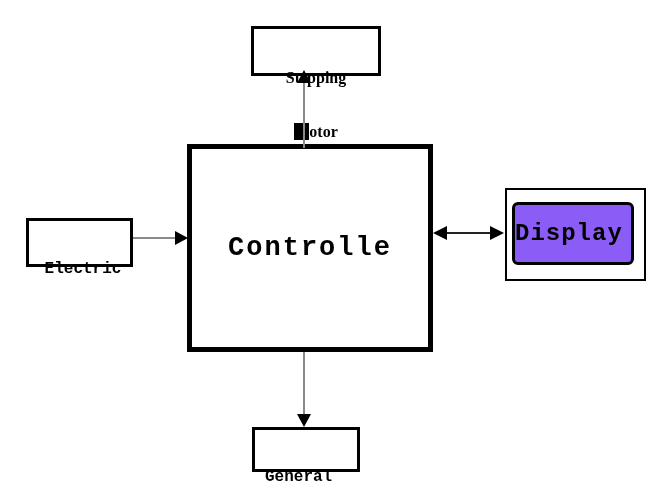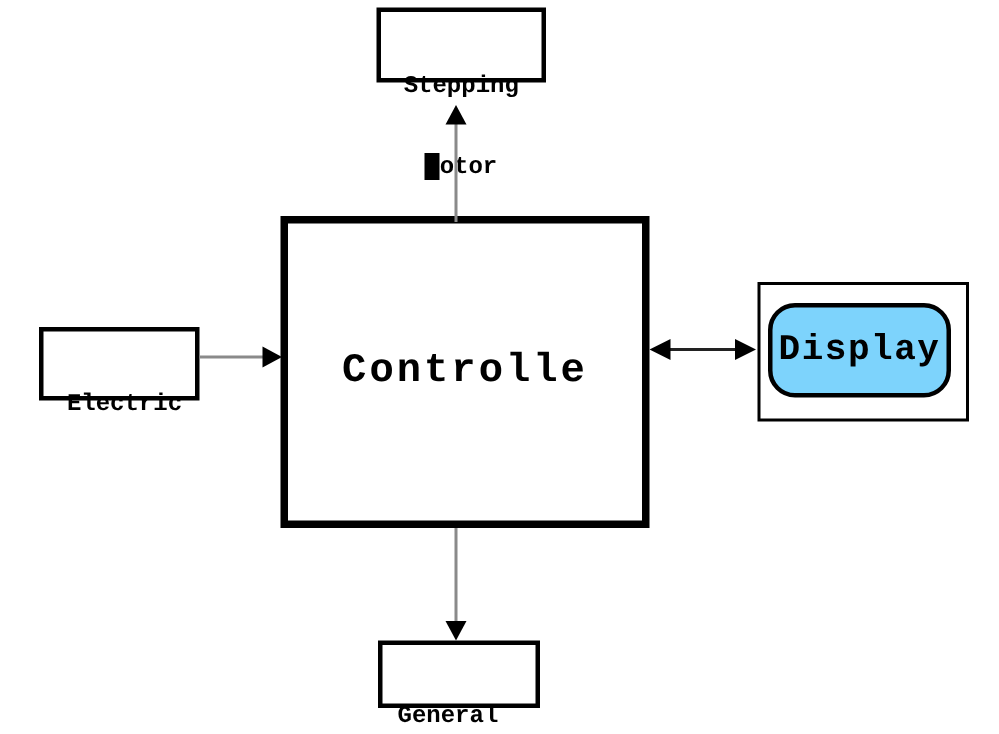--- a/index.html
+++ b/index.html
@@ -14,39 +14,39 @@
   }
   .node {
     position: absolute;
     box-sizing: border-box;
     background: #fff;
     border: 3px solid #000;
     font-weight: bold;
   }
   .small-label { font-size: 16px; line-height: 18px; white-space: pre; }
 
-  .box-stepping { left: 251px; top: 5px; width: 113px; height: 50px; text-align: center; padding-top: 4px; }
+  .box-stepping { left: 251px; top: 26px; width: 130px; height: 50px; text-align: center; padding-top: 4px; font-family: Liberation Serif, serif; }
   .box-eye      { left: 26px;  top: 218px; width: 107px; height: 49px; padding: 3px 0 0 7px; text-align: center; }
   .box-general  { left: 252px; top: 427px; width: 108px; height: 45px; padding: 2px 4px 0 10px; }
 
   .box-controller {
     left: 187px; top: 144px; width: 246px; height: 208px;
     border-width: 5px;
     display: flex; align-items: center; justify-content: center;
     font-size: 27px; letter-spacing: 2px;
   }
 
   .box-display-outer { left: 505px; top: 188px; width: 141px; height: 93px; border-width: 2px; }
   .box-display-inner {
     position: absolute; box-sizing: border-box;
     left: 5px; top: 12px; width: 122px; height: 63px;
-    border: 3px solid #000; border-radius: 18px;
-    display: flex; align-items: center; justify-content: center;
+    border: 3px solid #000; border-radius: 6px;
+    display: flex; align-items: center; 
     font-size: 24px; font-weight: bold; letter-spacing: 1px;
-    background: #7dd3fc;
+    background: #8b5cf6;
   }
 
   .line { position: absolute; }
   .head { position: absolute; width: 0; height: 0; }
 
   
   .conn-top-line { left: 303px; top: 80px; width: 2px; height: 68px; }
   .head-up { left: 297px; top: 70px; border-left: 7px solid transparent; border-right: 7px solid transparent; border-bottom: 13px solid #000; }
 
   

